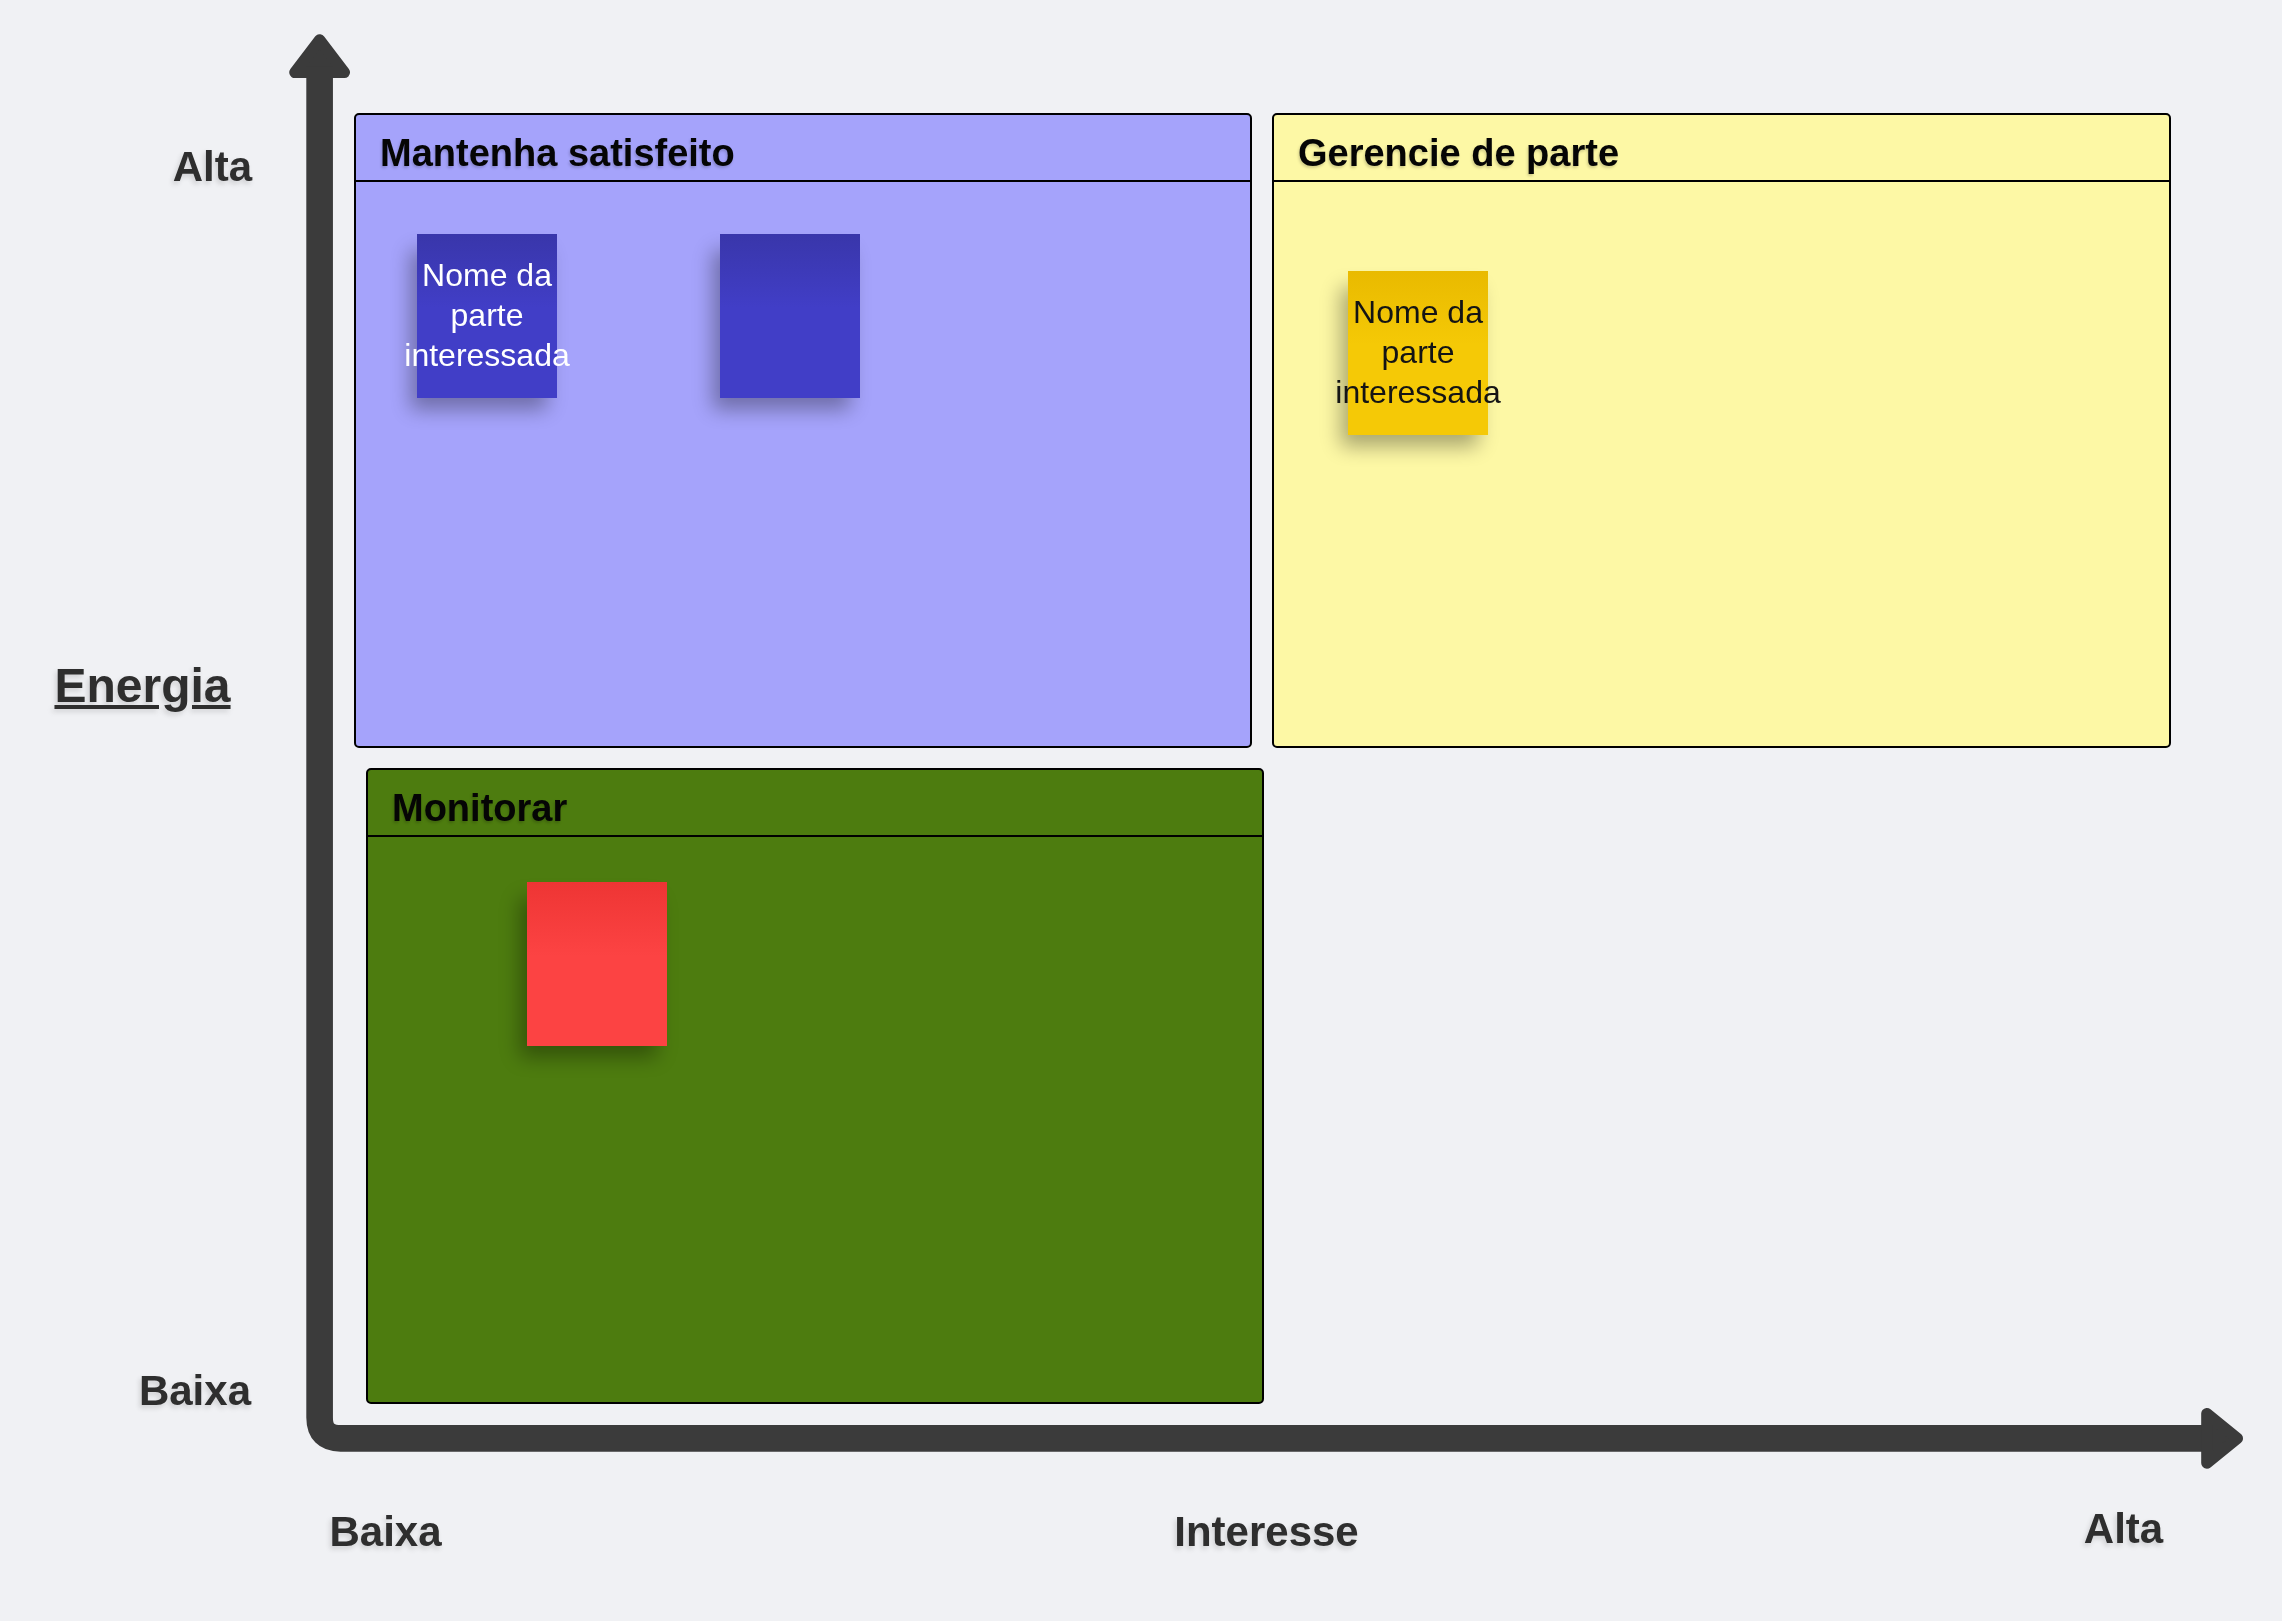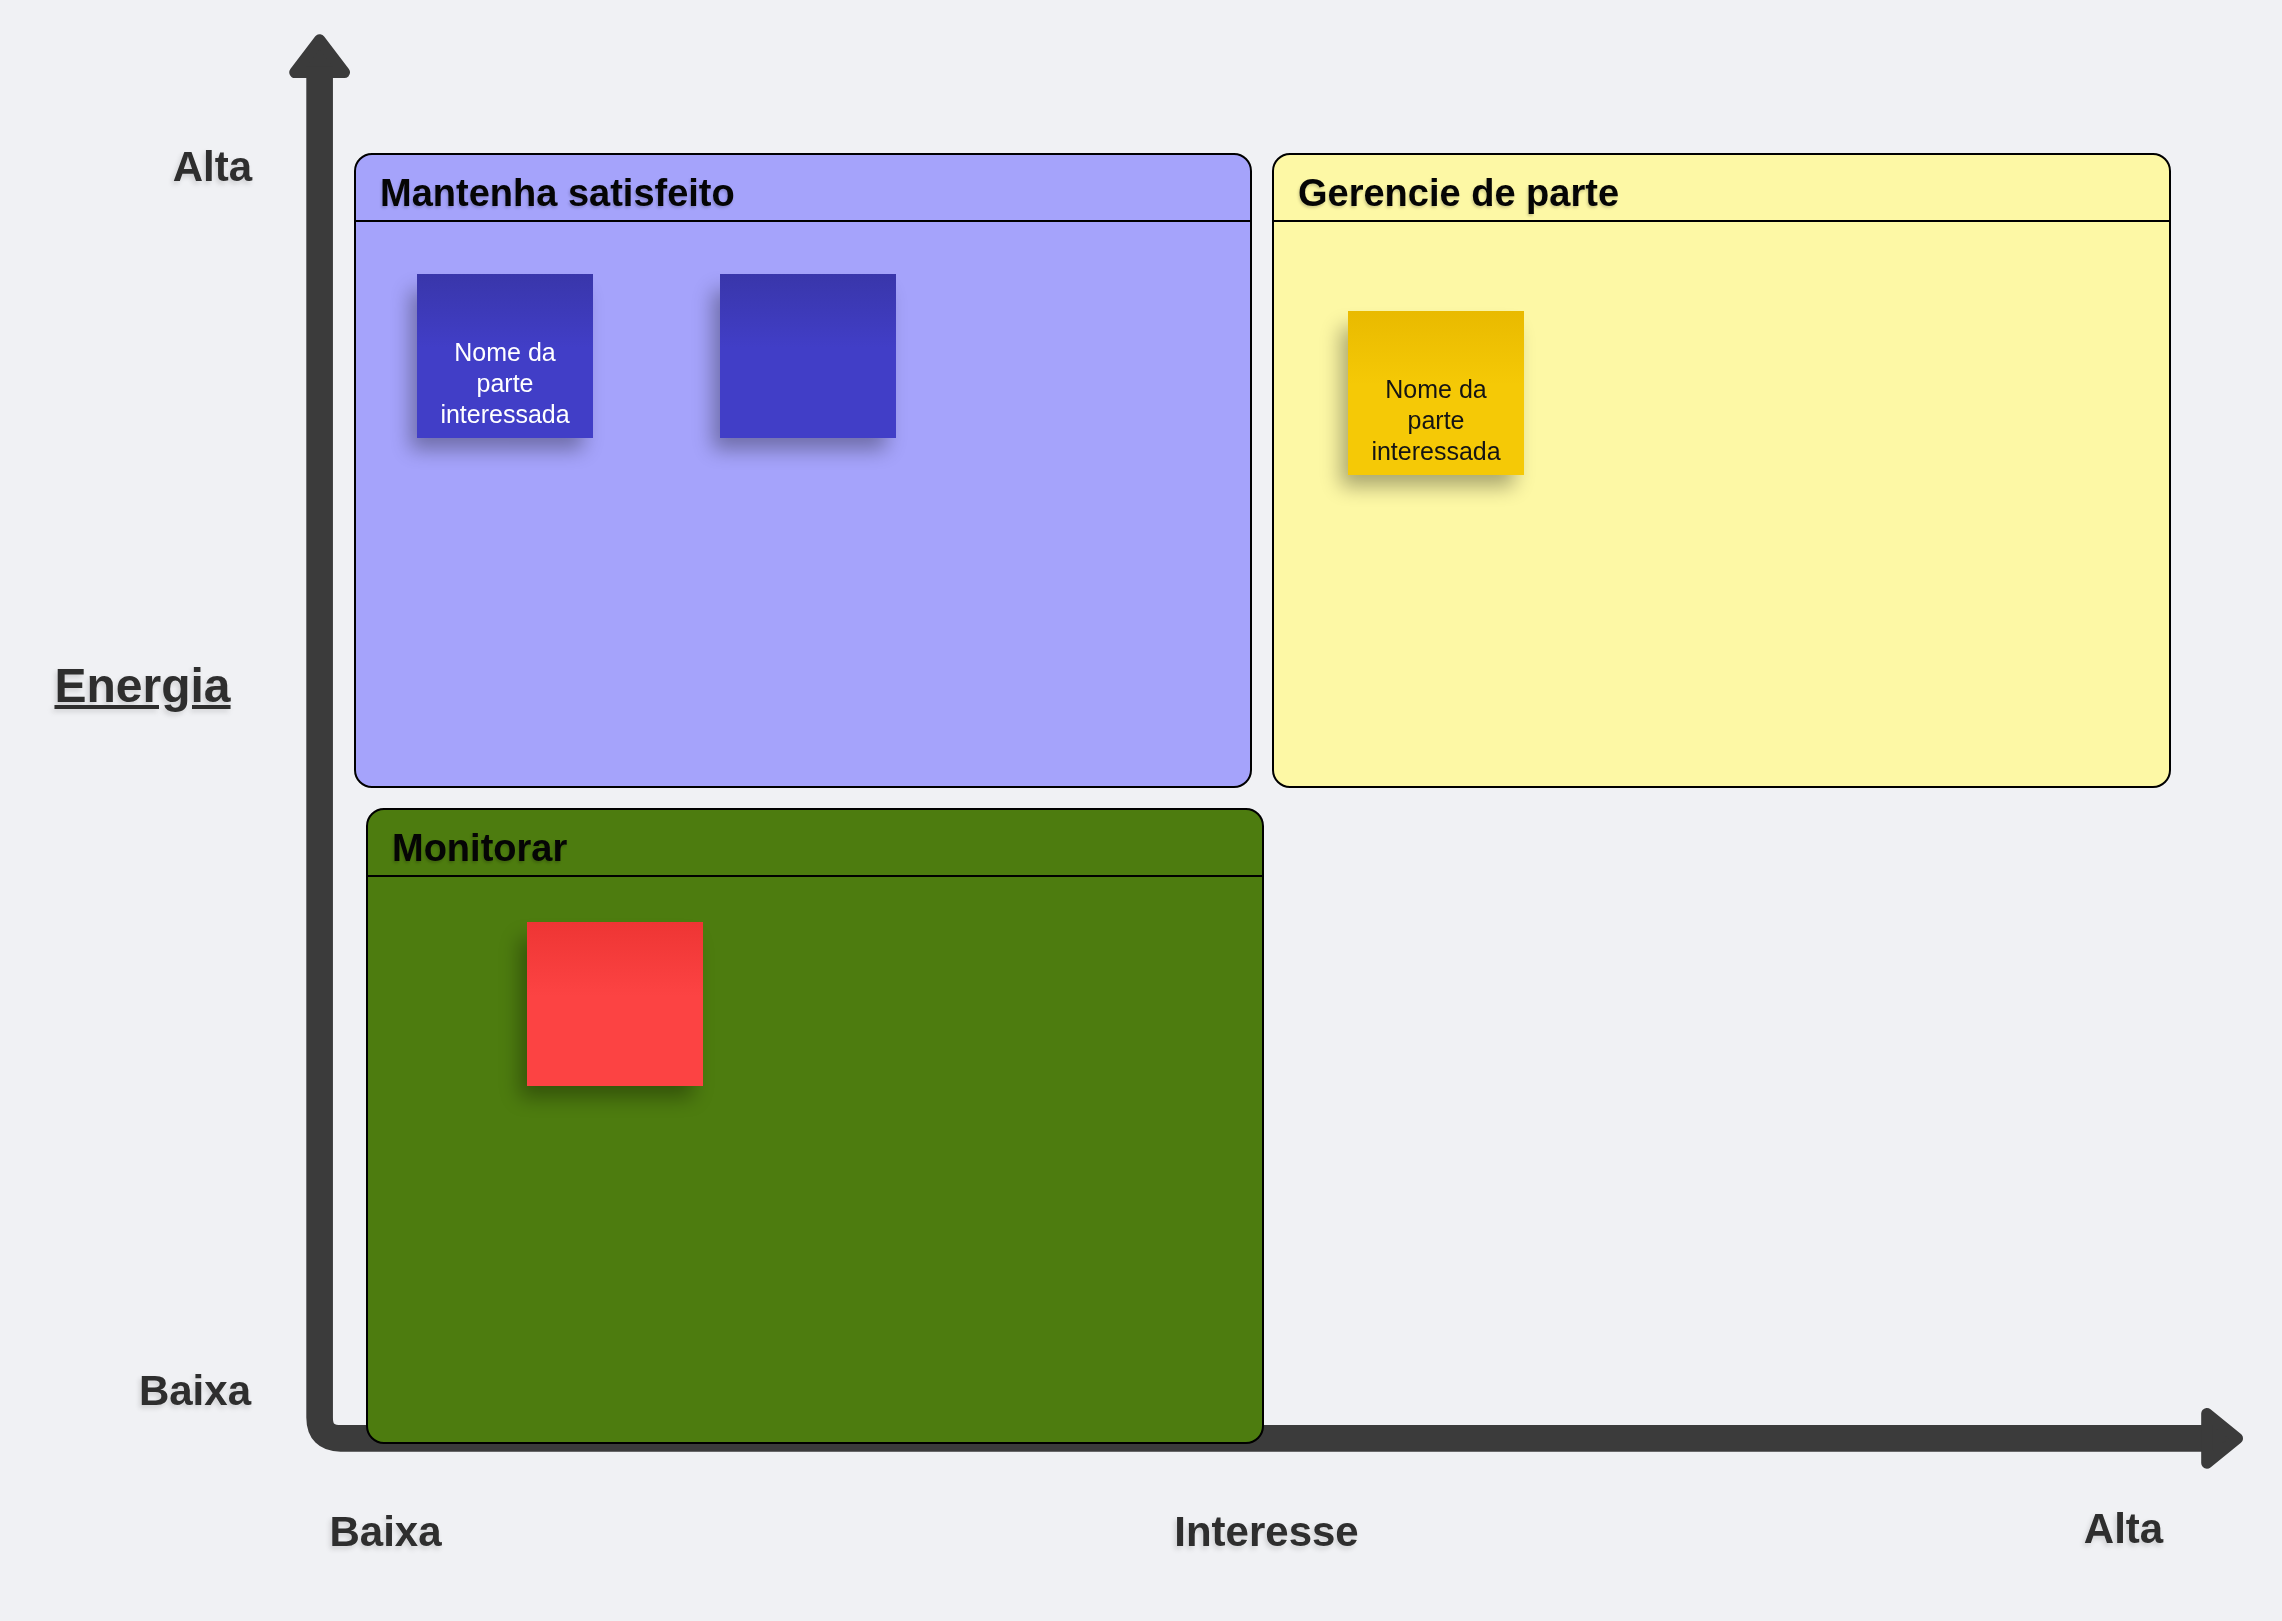--- a/index.html
+++ b/index.html
@@ -32,23 +32,22 @@
     text-shadow: -1.9px 2.9px 4.8px rgba(60,60,60,0.18);
     white-space: nowrap;
   }
   .axis-label.size-end { font-size: 42px; }
   .axis-label.size-name { font-size: 48px; }
 
   .quad {
     position: absolute;
     box-sizing: border-box;
     border: 2.9px solid #000;
-    border-radius: 18px;
+    border-radius: 5px;
     z-index: 2;
-    margin-top: 40px;
   }
   .quad-header {
     box-sizing: border-box;
     height: 67px;
     border-bottom: 2.9px solid #000;
     display: flex;
     align-items: center;
     padding: 11.4px 0 0 24px;
   }
   .quad-title {
@@ -61,29 +60,29 @@
   }
   .quad-body { position: relative; width: 100%; }
 
   .quad-tl { left: 354px; top: 113px;  width: 898px; height: 635px; background: #a5a3fb; }
   .quad-tr { left: 1272px; top: 113px; width: 899px; height: 635px; background: #fdf8a5; }
   .quad-bl { left: 366px; top: 768px;  width: 898px; height: 636px; background: #4d7c0f; }
   .quad-br { left: 1272px; top: 768px; width: 899px; height: 637px; background: #b8d7fd; }
 
   .sticky {
     position: absolute;
-    width: 176px;
+    width: 140px;
     height: 164px;
     box-sizing: border-box;
     padding: 7.6px;
     display: flex;
-    align-items: flex-end;
+    align-items: center;
     justify-content: center;
     text-align: center;
-    font-size: 25px;
+    font-size: 32px;
     line-height: 1.24;
     box-shadow: -8.6px 14.3px 19px -1.9px rgba(0,0,0,0.33);
   }
   .sticky--indigo {
     background: linear-gradient(180deg, #3936aa 0%, #413ec7 45%, #413ec7 100%);
     color: #ffffff;
   }
   .sticky--gold {
     background: linear-gradient(180deg, #e9ba00 0%, #f5c906 45%, #f5c906 100%);
     color: #141414;

